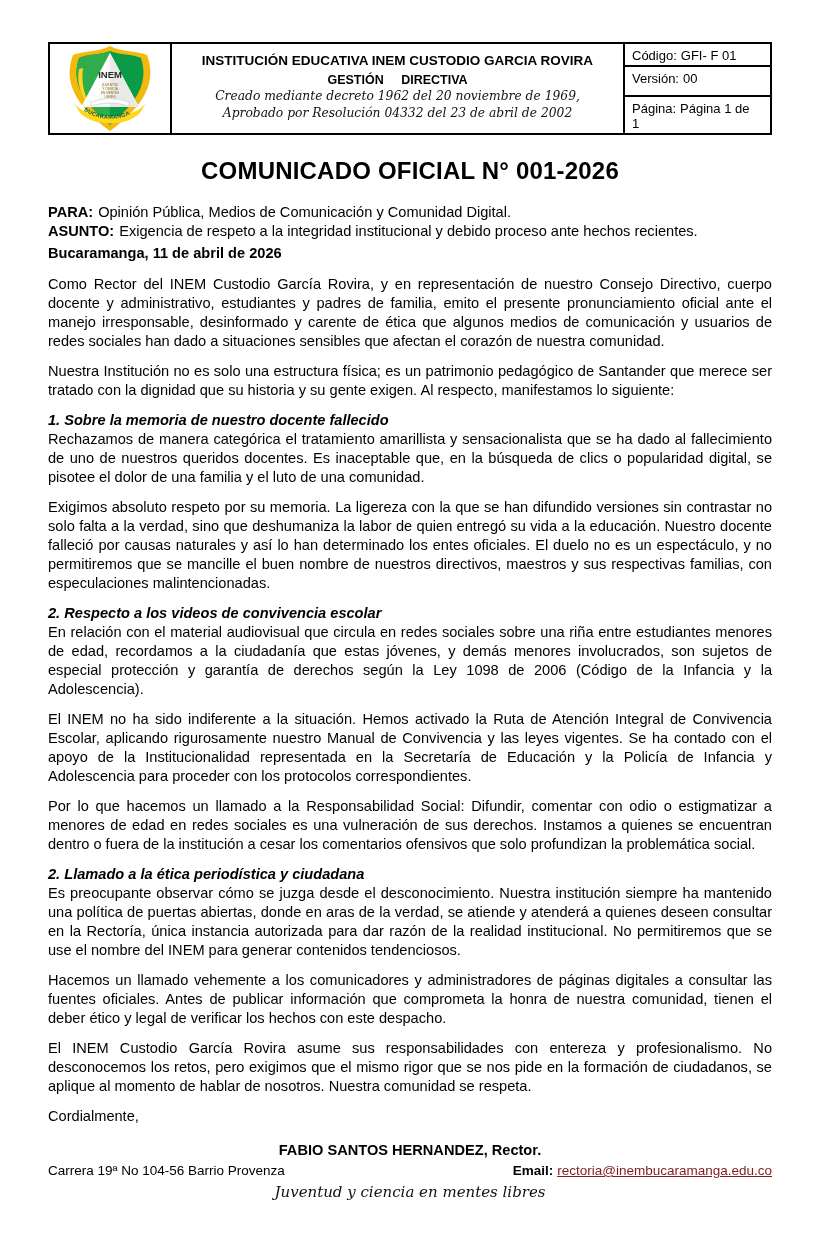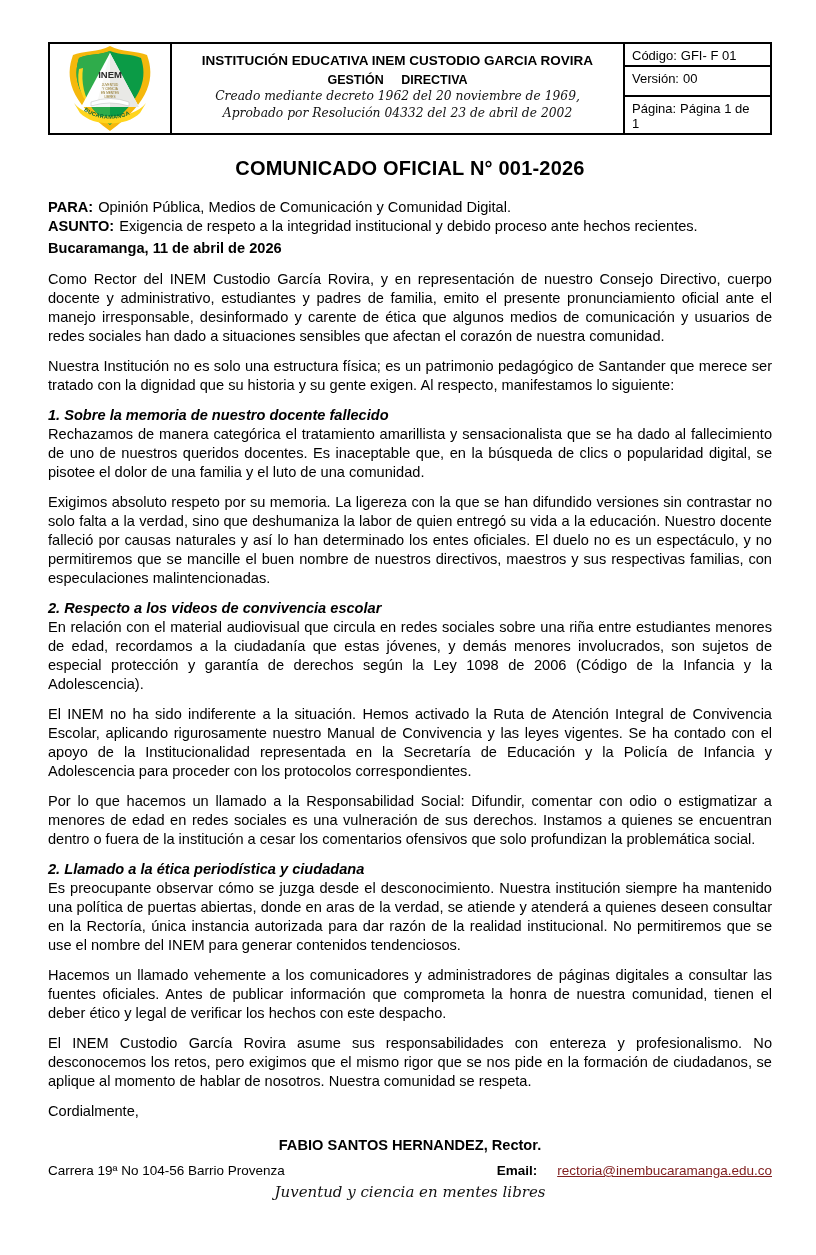--- a/index.html
+++ b/index.html
@@ -17,38 +17,38 @@
   .inst-dept { font-weight:bold; font-size:12.5px; margin-top:4px; word-spacing:14px; }
   .inst-decree { font-family:"DejaVu Serif", serif; font-style:italic; font-size:12.3px; line-height:15px; margin-top:2px; color:#111; }
   .lh-meta { flex:0 0 145px; border-left:2px solid #000; display:flex; flex-direction:column; font-size:13px; }
   .meta-row { padding:4px 16px 0 7px; box-sizing:border-box; }
   .meta-row.r1 { flex:0 0 23px; border-bottom:2px solid #000; }
   .meta-row.r2 { flex:0 0 30px; border-bottom:2px solid #000; }
   .meta-row.r3 { flex:1 1 auto; }
   .meta-row .lbl { margin-right:4px; }
 
   
-  .doc-title { margin-top:22px; text-align:center; font-size:20px; font-weight:bold; letter-spacing:0.2px; }
+  .doc-title { margin-top:22px; text-align:center; font-size:24px; font-weight:bold; letter-spacing:0.2px; }
   .addressing { margin-top:18px; font-size:14.6px; line-height:19px; }
   .addr-line b { margin-right:5px; }
   .dateline { margin-top:4px; font-size:14.6px; font-weight:bold; }
 
   
   .body { font-size:14.6px; line-height:19px; }
   .para { margin:11px 0 0 0; text-align:justify; }
   .para.first { margin-top:14px; }
   .para.tight { margin-top:0; }
   .section-heading { margin:11px 0 0 0; font-weight:bold; font-style:italic; }
   .salutation { margin-top:11px; }
   .signature { margin-top:15px; text-align:center; font-weight:bold; font-size:14.6px; }
 
   
   .footer { position:absolute; left:48px; top:1163px; width:724px; font-size:13.5px; }
   .footer-row { display:flex; justify-content:space-between; align-items:baseline; }
-  .email-label { font-weight:bold; margin-right:20px; }
+  .email-label { font-weight:bold; margin-right:4px; }
   .email-link { color:#7f1d1d; text-decoration:underline; cursor:pointer; }
   .slogan { text-align:center; font-family:"DejaVu Serif", serif; font-style:italic; font-size:15px; margin-top:5px; color:#111; }
 </style>
 </head>
 <body>
 
 <div class="page">
   <div class="content">
 
     <div class="letterhead">

